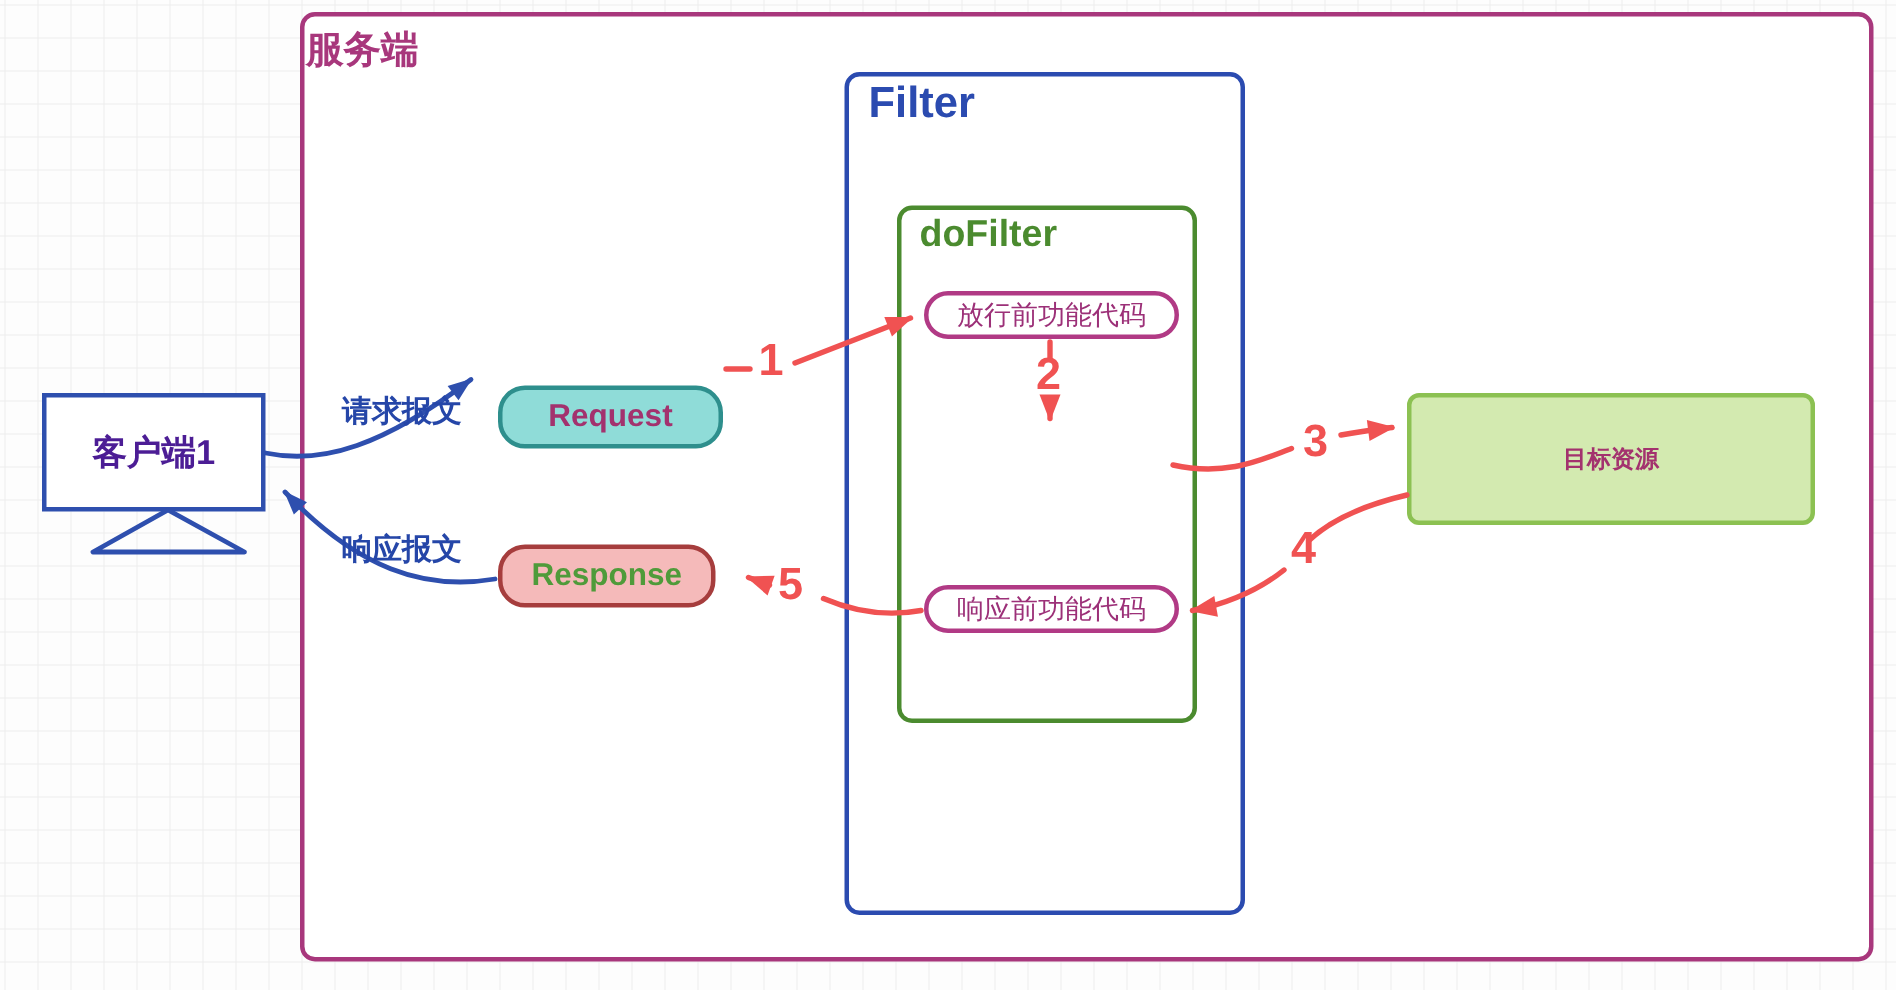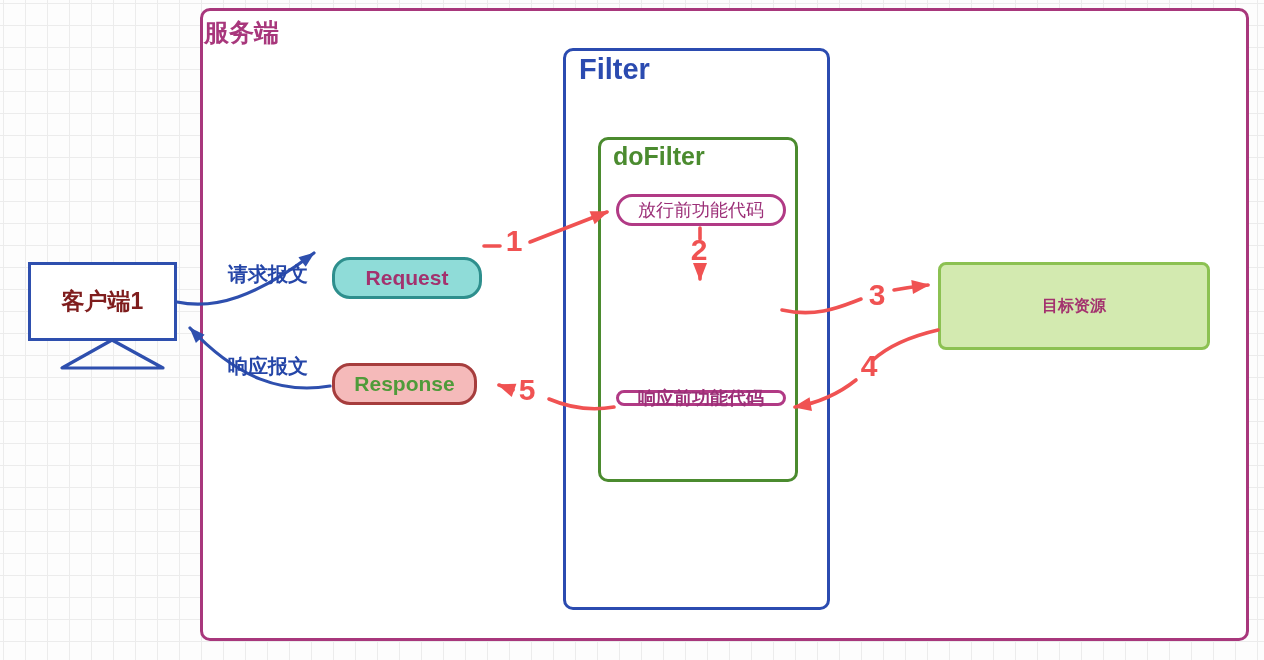--- a/index.html
+++ b/index.html
@@ -22,35 +22,35 @@
   .filter-box{left:563px;top:48px;width:267px;height:562px;border:3px solid #2b4bb0;border-radius:10px;z-index:2;}
   .filter-title{left:579px;top:53px;font-size:29px;font-weight:bold;color:#2b4bb0;z-index:3;}
   .dofilter-box{left:598px;top:137px;width:200px;height:345px;border:3px solid #4b8b2f;border-radius:10px;z-index:2;}
   .dofilter-title{left:613px;top:142px;font-size:25px;font-weight:bold;color:#4b8b2f;z-index:3;}
 
   
   .mpill{background:#ffffff;border:3px solid #b13a85;border-radius:16px;color:#9c3078;
     font-size:18px;display:flex;align-items:center;justify-content:center;z-index:4;white-space:nowrap;}
   .pill-prepass{left:616px;top:194px;width:170px;height:32px;}
   .pill-chain{left:617px;top:292px;width:163px;height:31px;}
-  .pill-preresp{left:616px;top:390px;width:170px;height:16px;font-weight:bold;}
+  .pill-preresp{left:616px;top:390px;width:170px;height:32px;}
 
   
   .bigpill{border-radius:18px;font-size:21px;font-weight:bold;display:flex;align-items:center;justify-content:center;z-index:4;}
   .request-pill{left:332px;top:225px;width:150px;height:42px;background:#8fdcd8;border:3px solid #2e8f8d;color:#a3326e;margin-top:32px;}
   .response-pill{left:332px;top:363px;width:145px;height:42px;background:#f5baba;border:3px solid #a63d3d;color:#4f9b3a;}
 
   
   .target-box{left:938px;top:262px;width:272px;height:88px;background:#d3eab0;border:3px solid #8cc152;
     border-radius:8px;display:flex;align-items:center;justify-content:center;
     font-size:16px;font-weight:bold;color:#a3326e;z-index:4;}
 
   
   .client-box{left:28px;top:262px;width:149px;height:79px;background:#ffffff;border:3px solid #2e4fae;
-    display:flex;align-items:center;justify-content:center;font-size:23px;font-weight:bold;color:#7f1d1d;z-index:4;}
+    display:flex;align-items:center;justify-content:center;font-size:23px;font-weight:bold;color:#4c1d95;z-index:4;}
 
   
   .edge-label{font-size:20px;font-weight:bold;color:#2546a8;z-index:6;transform:translate(-50%,-50%);white-space:nowrap;}
   .lbl-reqmsg{left:268px;top:274px;}
   .lbl-respmsg{left:268px;top:366px;}
   .step-num{font-size:30px;font-weight:bold;color:#f05252;z-index:7;transform:translate(-50%,-50%);}
   .n1{left:514px;top:241px;} .n2{left:699px;top:250px;} .n3{left:877px;top:295px;}
   .n4{left:869px;top:366px;} .n5{left:527px;top:390px;}
 
   svg.overlay{position:absolute;left:0;top:0;z-index:5;pointer-events:none;}

